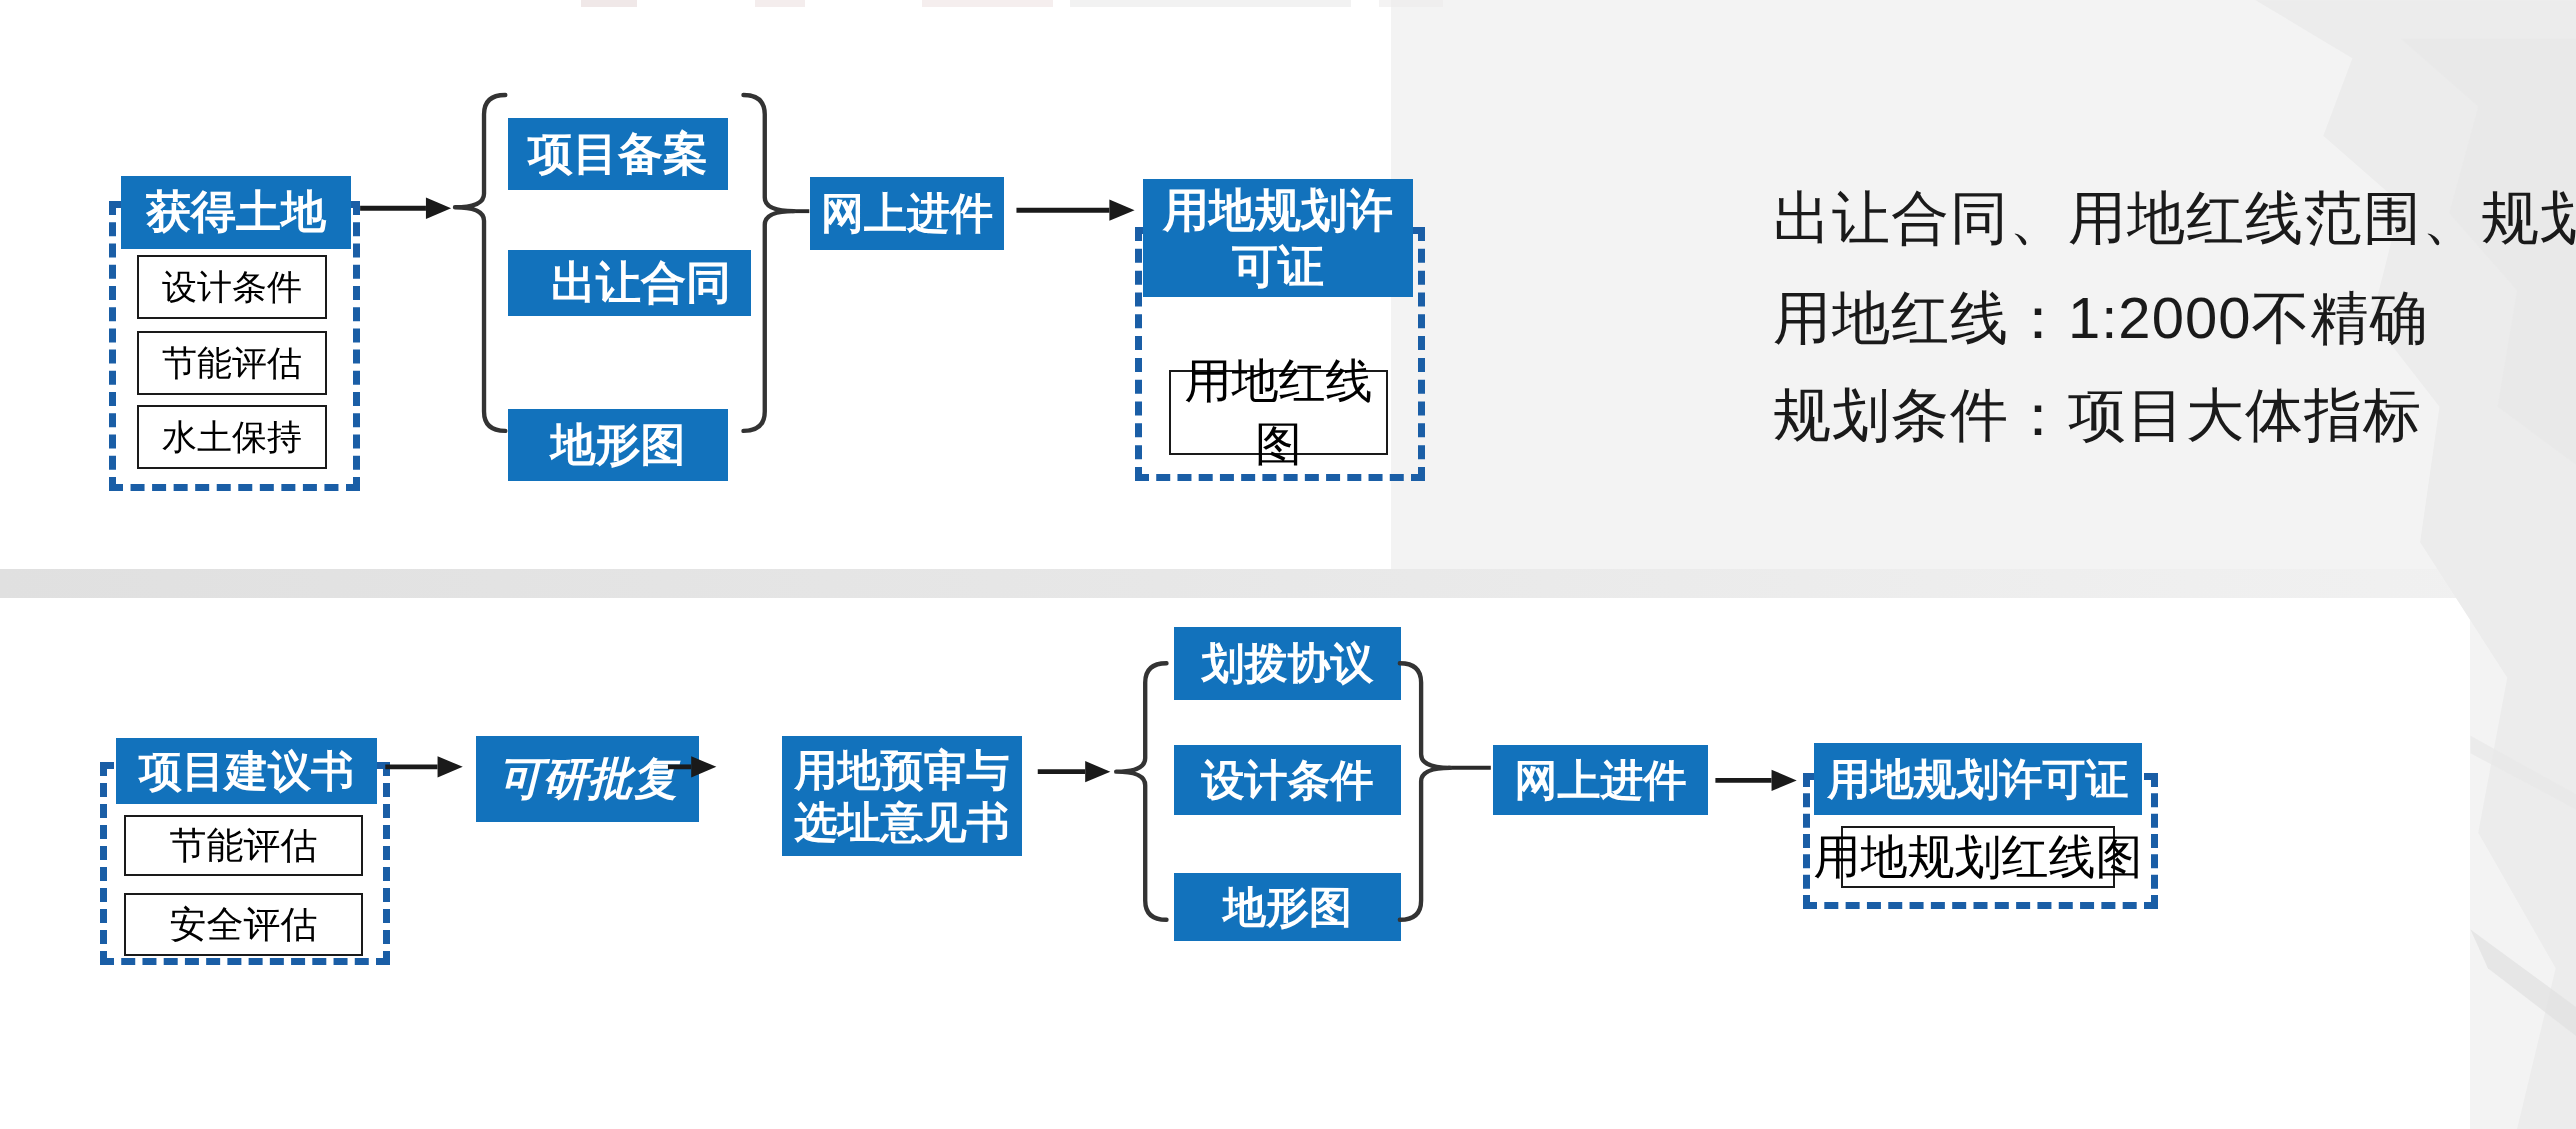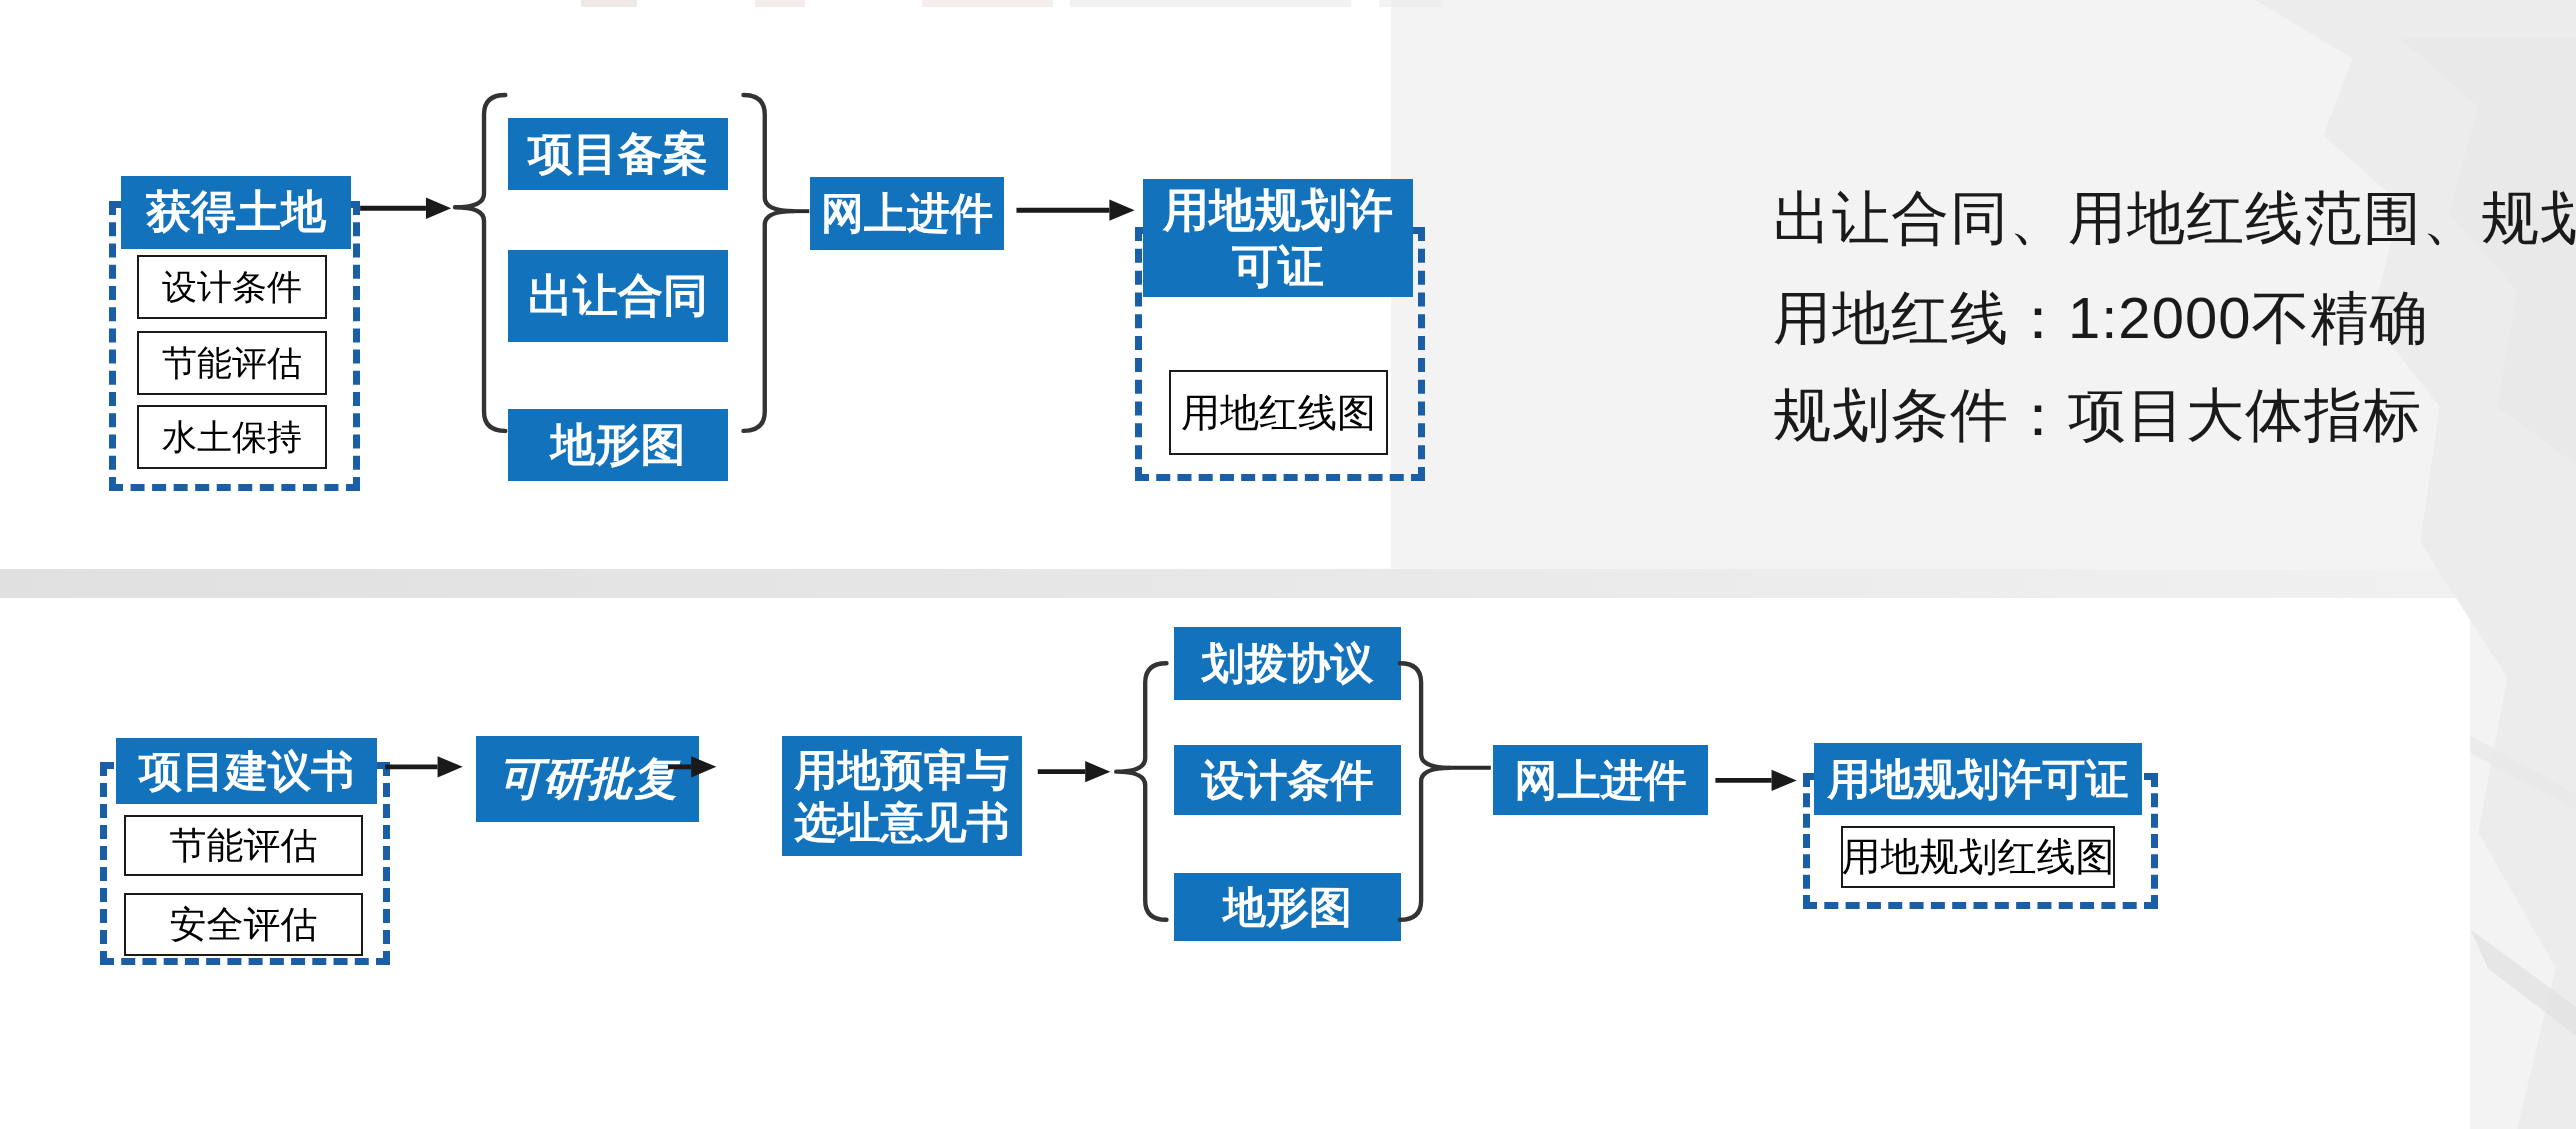--- a/index.html
+++ b/index.html
@@ -21,21 +21,21 @@
   .whitebox{
     position:absolute;background:#ffffff;border:2.9px solid #1a1a1a;color:#000;
     display:flex;align-items:center;justify-content:center;text-align:center;
     box-sizing:border-box;
   }
   .dashedbox{
     position:absolute;border:7.7px dashed #1A5EA6;background:transparent;
     box-sizing:border-box;
   }
   .f48{font-size:46px}.f46{font-size:45px}.f44{font-size:43px}
-  .f40{font-size:39px}.f38{font-size:37px}.f36{font-size:35px}
+  .f40{font-size:47px}.f38{font-size:37px}.f36{font-size:35px}
   .note{
     position:absolute;color:#1a1a1a;font-size:58px;line-height:72px;
     white-space:nowrap;letter-spacing:1px;
   }
   svg.overlay{position:absolute;left:0;top:0;}
   .arrow-line{stroke:#1a1a1a;stroke-width:5;}
   .conn-line{stroke:#2a2a2a;stroke-width:4;}
   .arrow-head{fill:#1a1a1a;}
   .brace{stroke:#333333;stroke-width:4.5;fill:none;stroke-linecap:round;stroke-linejoin:round;}
 </style>
@@ -75,21 +75,21 @@
   <div class="whitebox f36" style="left:137px;top:331px;width:190px;height:64px;">
     <span>节能评估</span>
   </div>
   <div class="whitebox f36" style="left:137px;top:405px;width:190px;height:64px;">
     <span>水土保持</span>
   </div>
 
   <div class="bluebox f46" style="left:508px;top:76px;width:220px;height:72px;margin-top:42px;">
     <span>项目备案</span>
   </div>
-  <div class="bluebox f46" style="left:508px;top:250px;width:220px;height:92px;">
+  <div class="bluebox f46" style="left:508px;top:250px;width:220px;height:66px;padding-left:23px;">
     <span>出让合同</span>
   </div>
   <div class="bluebox f46" style="left:508px;top:409px;width:220px;height:72px;">
     <span>地形图</span>
   </div>
 
   <div class="bluebox f44" style="left:810px;top:177px;width:194px;height:73px;">
     <span>网上进件</span>
   </div>
 

